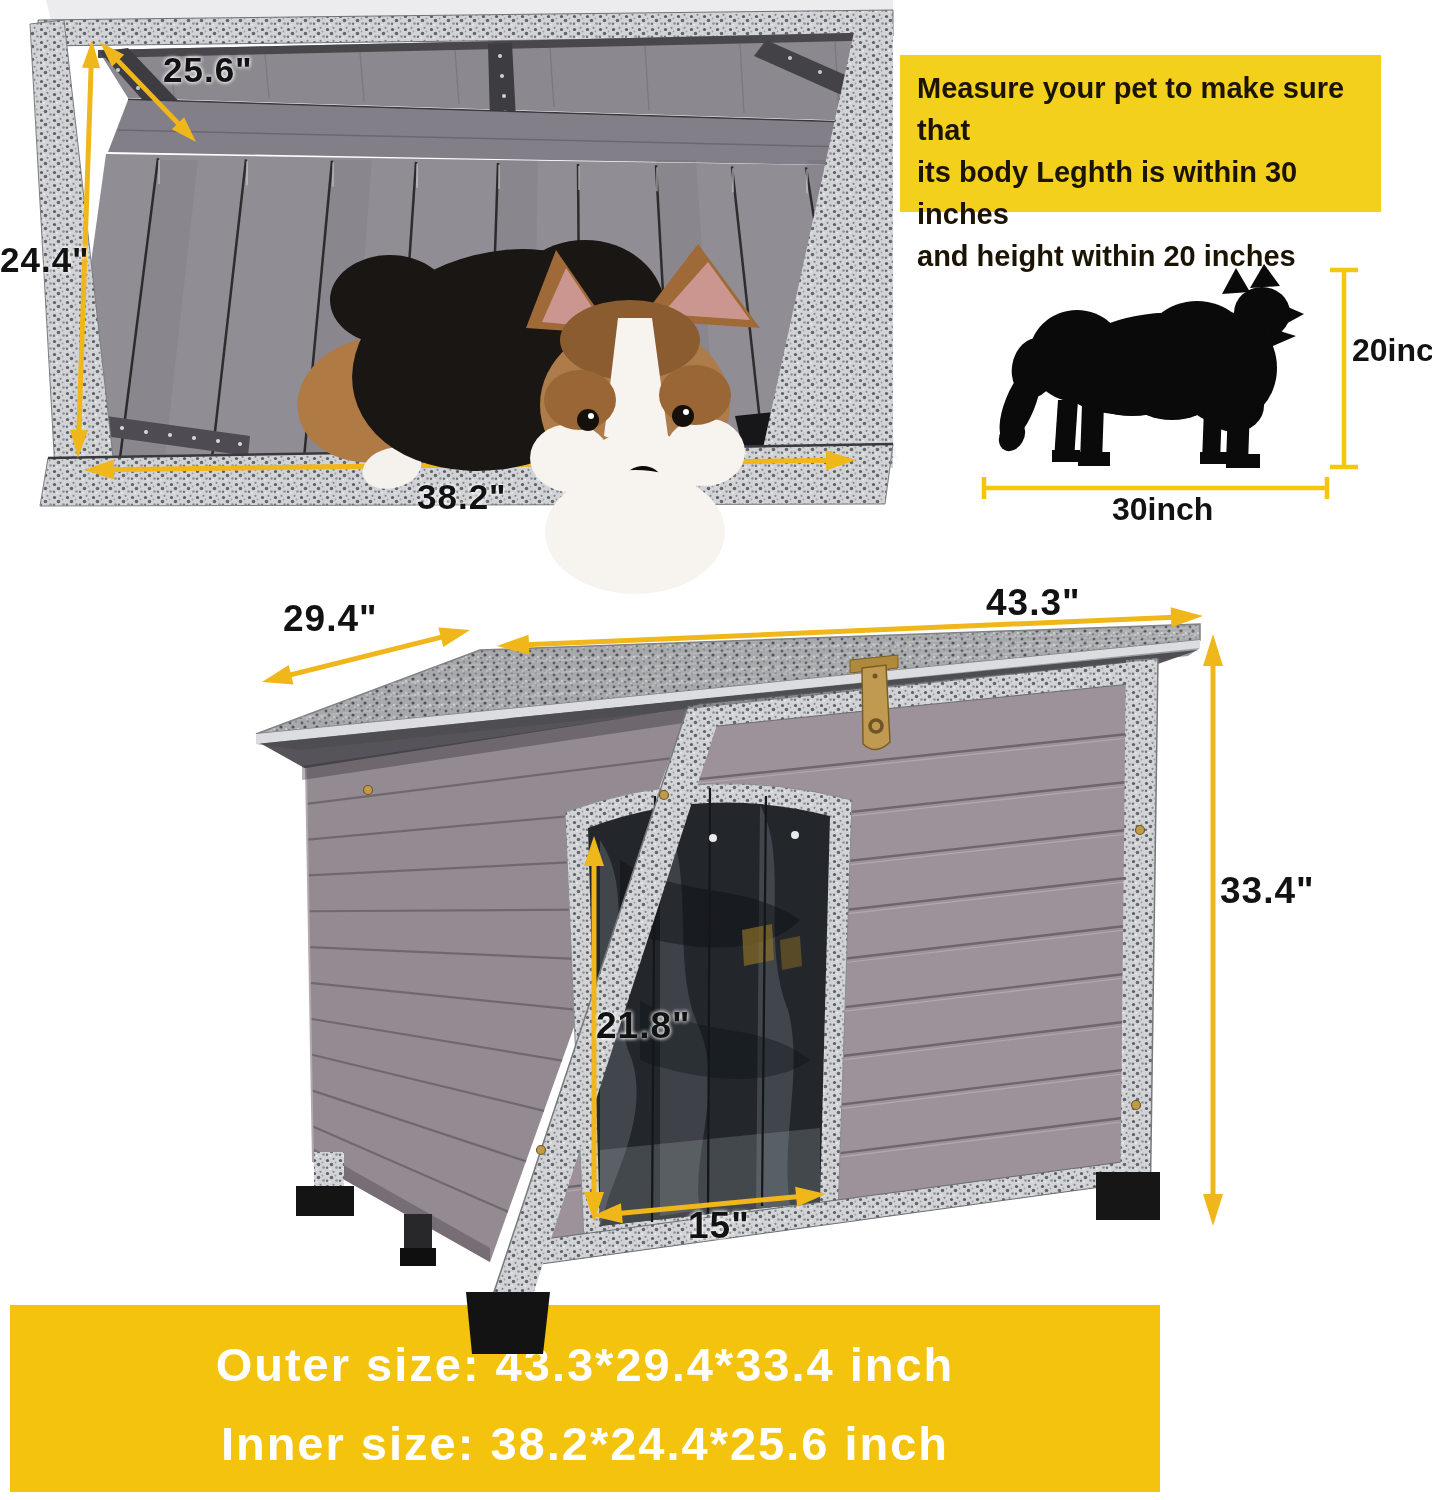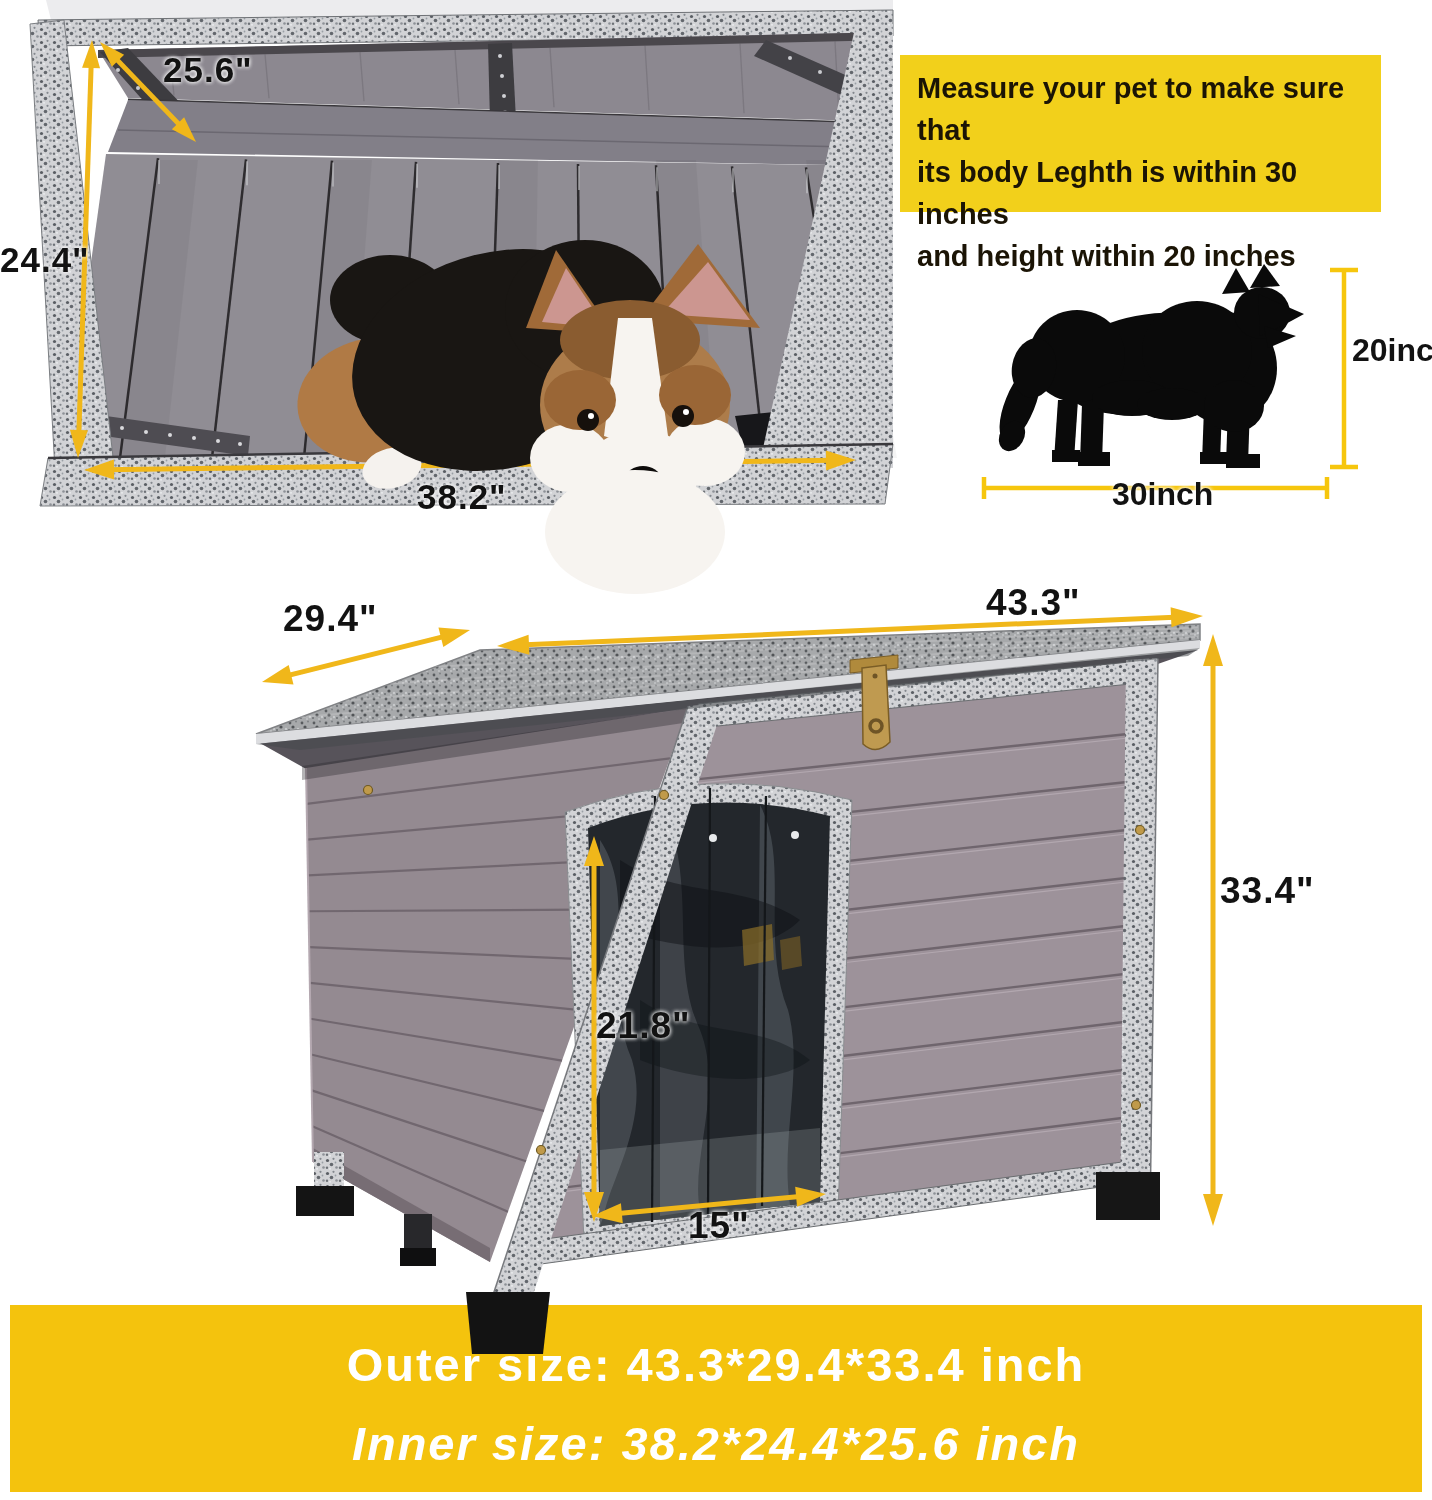--- a/index.html
+++ b/index.html
@@ -7,25 +7,25 @@
           font-family:"Liberation Sans","DejaVu Sans",sans-serif;}
   #art{position:absolute;left:0;top:0;z-index:2;}
   .dim{position:absolute;z-index:3;font-weight:700;color:#121212;white-space:nowrap;
        font-size:37px;letter-spacing:1px;
        text-shadow:0 0 4px rgba(255,255,255,.95),0 0 4px rgba(255,255,255,.9);}
   .dim.small{font-size:32px;letter-spacing:0;}
   .dim.inner{font-size:35px;}
   .note-box{position:absolute;left:900px;top:55px;width:481px;height:157px;z-index:3;
             background:#f2d01b;box-sizing:border-box;padding:12px 8px 16px 17px;
             font-size:29px;line-height:42px;font-weight:700;color:#1b1405;white-space:pre-line;}
-  .size-banner{position:absolute;left:10px;top:1305px;width:1412px;height:187px;z-index:1;
+  .size-banner{position:absolute;left:10px;top:1305px;width:1150px;height:187px;z-index:1;
                background:#f4c30d;display:flex;flex-direction:column;align-items:center;
                box-sizing:border-box;padding-top:36px;}
   .size-banner .line{font-size:47px;font-weight:700;color:#ffffff;letter-spacing:2px;line-height:1;}
-  .size-banner .line + .line{margin-top:32px;font-style:italic;}
+  .size-banner .line + .line{margin-top:32px;}
 </style>
 </head>
 <body>
 
 <div class="canvas">
 
   <div class="size-banner">
     <div class="line">Outer size: 43.3*29.4*33.4 inch</div>
     <div class="line">Inner size: 38.2*24.4*25.6 inch</div>
   </div>
@@ -285,20 +285,20 @@
 
   <div class="dim inner" style="left:163px;top:50px">25.6"</div>
   <div class="dim inner" style="left:0px;top:240px">24.4"</div>
   <div class="dim inner" style="left:417px;top:477px">38.2"</div>
 
   <div class="note-box">Measure your pet to make sure that
 its body Leghth is within 30 inches
 and height within 20 inches</div>
 
   <div class="dim small" style="left:1352px;top:332px">20inch</div>
-  <div class="dim small" style="left:1112px;top:476px">30inch</div>
+  <div class="dim small" style="left:1112px;top:491px">30inch</div>
 
   <div class="dim" style="left:283px;top:598px">29.4"</div>
   <div class="dim" style="left:986px;top:582px">43.3"</div>
   <div class="dim" style="left:1220px;top:870px">33.4"</div>
   <div class="dim" style="left:596px;top:1005px">21.8"</div>
   <div class="dim" style="left:688px;top:1205px">15"</div>
 </div>
 
 </body></html>

